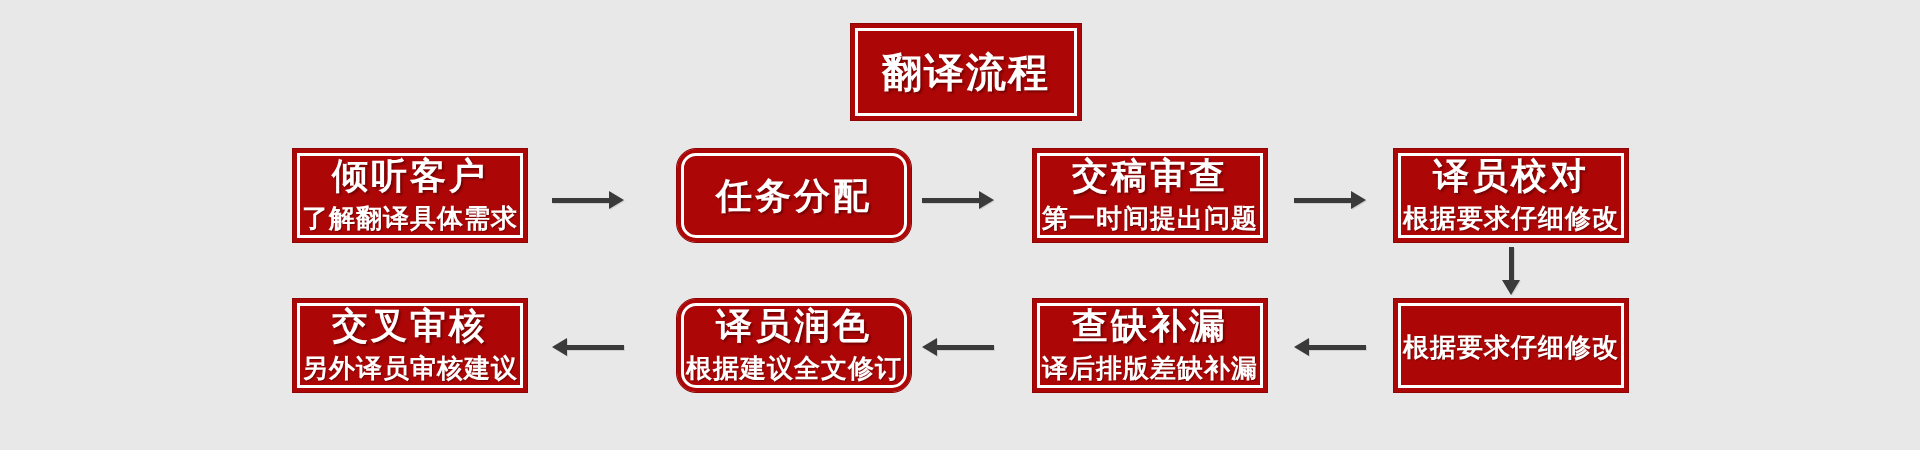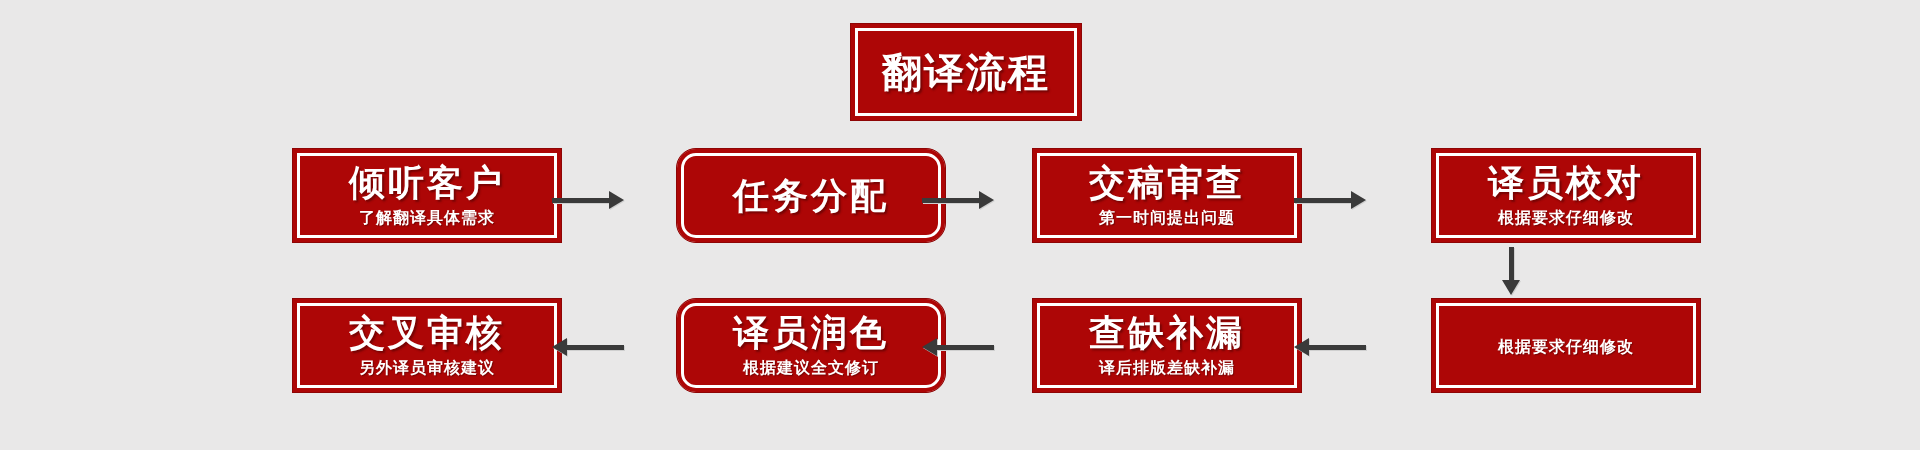--- a/index.html
+++ b/index.html
@@ -32,37 +32,37 @@
   .title-box {
     left: 850px; top: 23px;
     width: 232px; height: 98px;
   }
   .title-box .main {
     font-size: 40px;
     font-weight: bold;
     letter-spacing: 2px;
     text-shadow: 2px 2px 2px rgba(50,0,0,0.45);
   }
-  .step { width: 270px; height: 95px; }
+  .step { width: 236px; height: 95px; }
   .row-top    { top: 148px; }
   .row-bottom { top: 298px; }
   .col-1 { left: 292px; }
   .col-2 { left: 676px; border-radius: 20px; }
   .col-3 { left: 1032px; }
-  .col-4 { left: 1431px; }
+  .col-4 { left: 1393px; }
   .box-title {
     font-size: 36px;
     font-weight: bold;
     letter-spacing: 3px;
     line-height: 1.15;
     text-shadow: 2px 2px 2px rgba(50,0,0,0.45);
     white-space: nowrap;
   }
   .box-subtitle {
-    font-size: 16px;
+    font-size: 26px;
     font-weight: bold;
     letter-spacing: 1px;
     margin-top: 4px;
     text-shadow: 1px 1px 1px rgba(50,0,0,0.45);
     white-space: nowrap;
   }
   
   .arrow {
     position: absolute;
     filter: drop-shadow(1px 1px 0 #cfcfcf);

